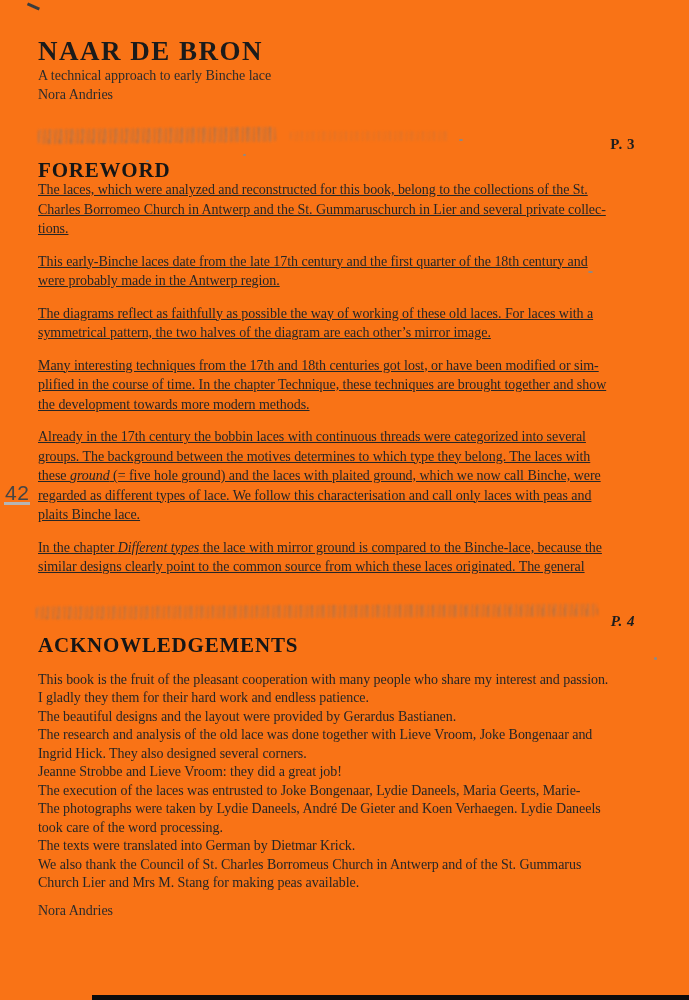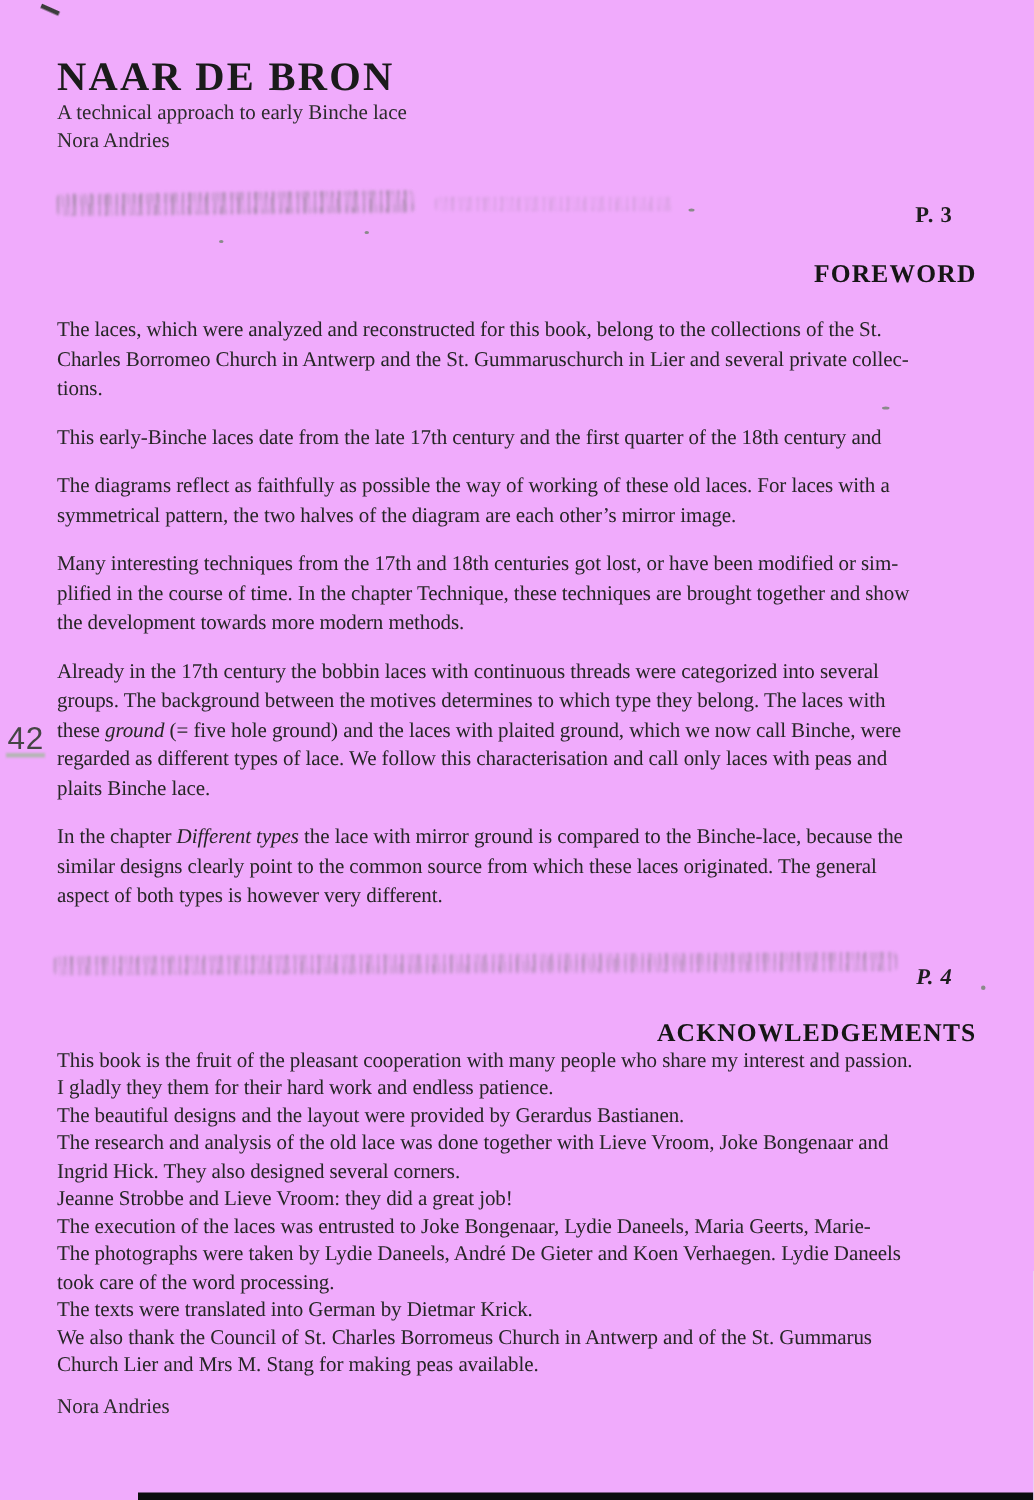--- a/index.html
+++ b/index.html
@@ -1,19 +1,19 @@
 <!DOCTYPE html>
 <html><head>
 <meta charset="utf-8">
 <style>
   html,body{margin:0;padding:0;background:#e9e9e9;}
   .page{
     position:relative;
     width:689px;height:1000px;
-    background:#f0abfc;
+    background:#f97316;
     overflow:hidden;
     font-family:"Liberation Serif","DejaVu Serif",serif;
     color:#262626;
   }
   .content{padding:36px 38px 0 38px;}
   h1{
     margin:0;font-size:27px;font-weight:700;letter-spacing:1.5px;
     color:#1b1b1b;line-height:30px;
   }
   .subtitle,.author{font-size:14px;line-height:19px;color:#2c2c2c;}
@@ -30,30 +30,30 @@
     position:absolute;border-radius:3px;
     background-image:
       repeating-linear-gradient(93deg, rgba(95,95,95,0.55) 0px, rgba(150,150,150,0.25) 2px, rgba(255,255,255,0) 3px, rgba(255,255,255,0) 6px, rgba(110,110,110,0.45) 7px, rgba(255,255,255,0) 8px, rgba(255,255,255,0) 11px),
       repeating-linear-gradient(87deg, rgba(120,120,120,0.35) 0px, rgba(120,120,120,0.35) 1px, rgba(255,255,255,0) 1px, rgba(255,255,255,0) 4px);
     filter:blur(1.1px);
   }
   .smudge-1{left:0;top:0;width:238px;height:15px;transform:rotate(-0.6deg);}
   .smudge-1b{left:252px;top:3px;width:160px;height:10px;opacity:0.35;}
   .smudge-2{left:-2px;top:2px;width:562px;height:13px;transform:rotate(-0.3deg);opacity:0.85;}
   h2{
-    margin:13px 0 0 0;font-size:17px;font-weight:700;letter-spacing:0.8px;
-    color:#161616;line-height:20px;text-align:right;
+    margin:0 0 0 0;font-size:21px;font-weight:700;letter-spacing:0.8px;
+    color:#161616;line-height:20px;
   }
-  .paragraphs{margin-top:18px;}
+  .paragraphs{text-decoration:underline;}
   .para{margin:0 0 13px 0;}
   .line{
     font-size:14px;line-height:19.5px;white-space:nowrap;
     letter-spacing:-0.05px;
   }
-  .ack-lines{}
+  .ack-lines{margin-top:16px;}
   .ack-lines .line{line-height:18.5px;}
   .signature{margin-top:10px;font-size:14px;color:#2c2c2c;}
   .margin-number{
     position:absolute;left:5px;top:481px;
     font-family:"Liberation Sans","DejaVu Sans",sans-serif;
     font-size:21px;color:#454545;letter-spacing:0.5px;
   }
   .margin-number-underline{
     position:absolute;left:4px;top:502px;width:26px;height:3px;
     background:#b5b5b5;filter:blur(0.6px);
@@ -95,41 +95,41 @@
     <h2>FOREWORD</h2>
 
     <div class="paragraphs" id="foreword-paragraphs">
         <div class="para">
           <div class="line">The laces, which were analyzed and reconstructed for this book, belong to the collections of the St.</div>
           <div class="line">Charles Borromeo Church in Antwerp and the St. Gummaruschurch in Lier and several private collec-</div>
           <div class="line">tions.</div>
         </div>
         <div class="para">
           <div class="line">This early-Binche laces date from the late 17th century and the first quarter of the 18th century and</div>
+          <div class="line">were probably made in the Antwerp region.</div>
         </div>
         <div class="para">
           <div class="line">The diagrams reflect as faithfully as possible the way of working of these old laces. For laces with a</div>
           <div class="line">symmetrical pattern, the two halves of the diagram are each other’s mirror image.</div>
         </div>
         <div class="para">
           <div class="line">Many interesting techniques from the 17th and 18th centuries got lost, or have been modified or sim-</div>
           <div class="line">plified in the course of time. In the chapter Technique, these techniques are brought together and show</div>
           <div class="line">the development towards more modern methods.</div>
         </div>
         <div class="para">
           <div class="line">Already in the 17th century the bobbin laces with continuous threads were categorized into several</div>
           <div class="line">groups. The background between the motives determines to which type they belong. The laces with</div>
           <div class="line"><span>these </span><i>ground</i><span> (= five hole ground) and the laces with plaited ground, which we now call Binche, were</span></div>
           <div class="line">regarded as different types of lace. We follow this characterisation  and call only laces with peas and</div>
           <div class="line">plaits Binche lace.</div>
         </div>
         <div class="para">
           <div class="line"><span>In the chapter </span><i>Different types</i><span> the lace with mirror ground is compared to the Binche-lace, because the</span></div>
           <div class="line">similar designs clearly point to the common source from which these laces originated. The general</div>
-          <div class="line">aspect of both types is however very different.</div>
         </div>
       </div>
 
     <div class="marker-row second">
       <div class="smudge smudge-2"></div>
       <div class="page-marker p4">P. 4</div>
     </div>
 
     <h2>ACKNOWLEDGEMENTS</h2>
 

